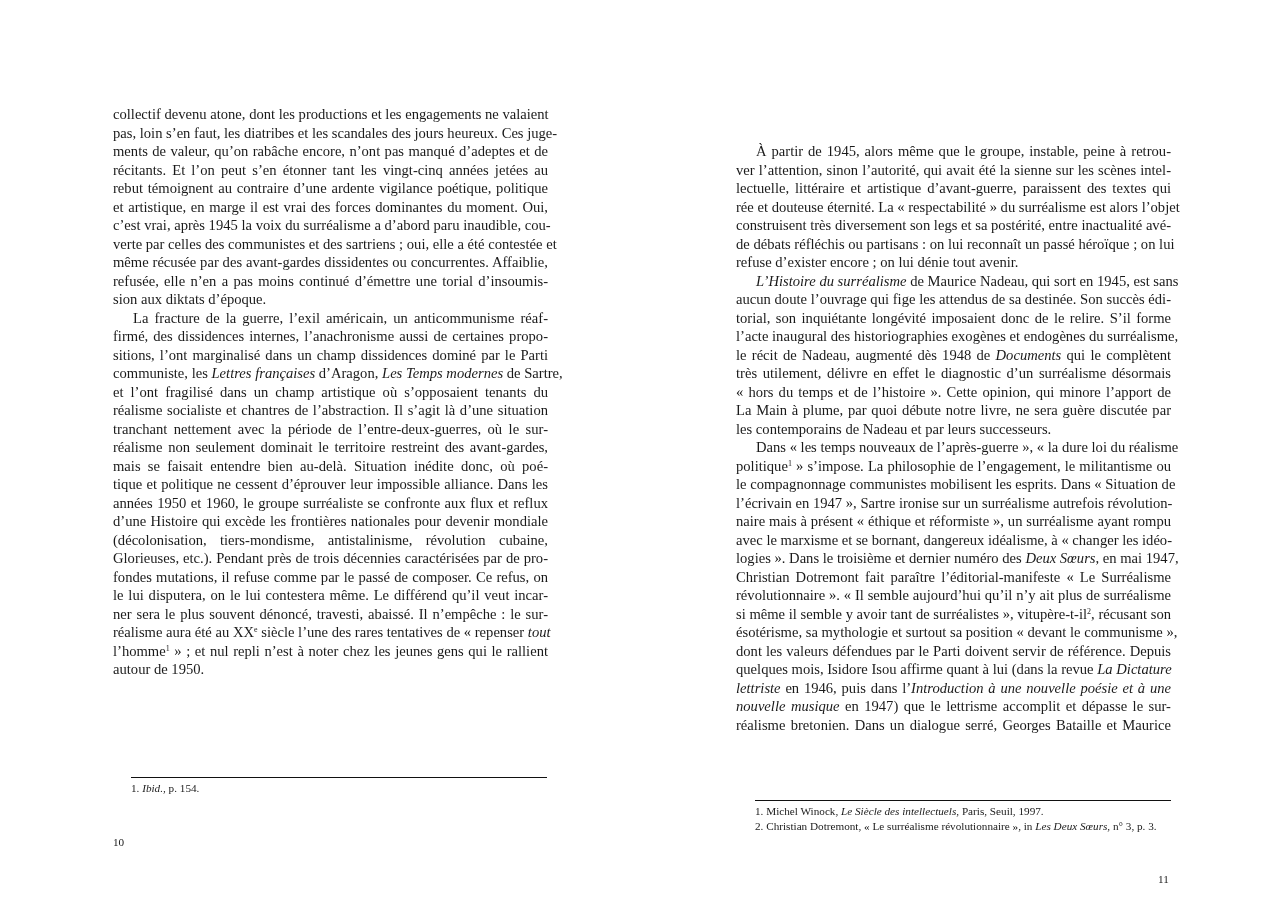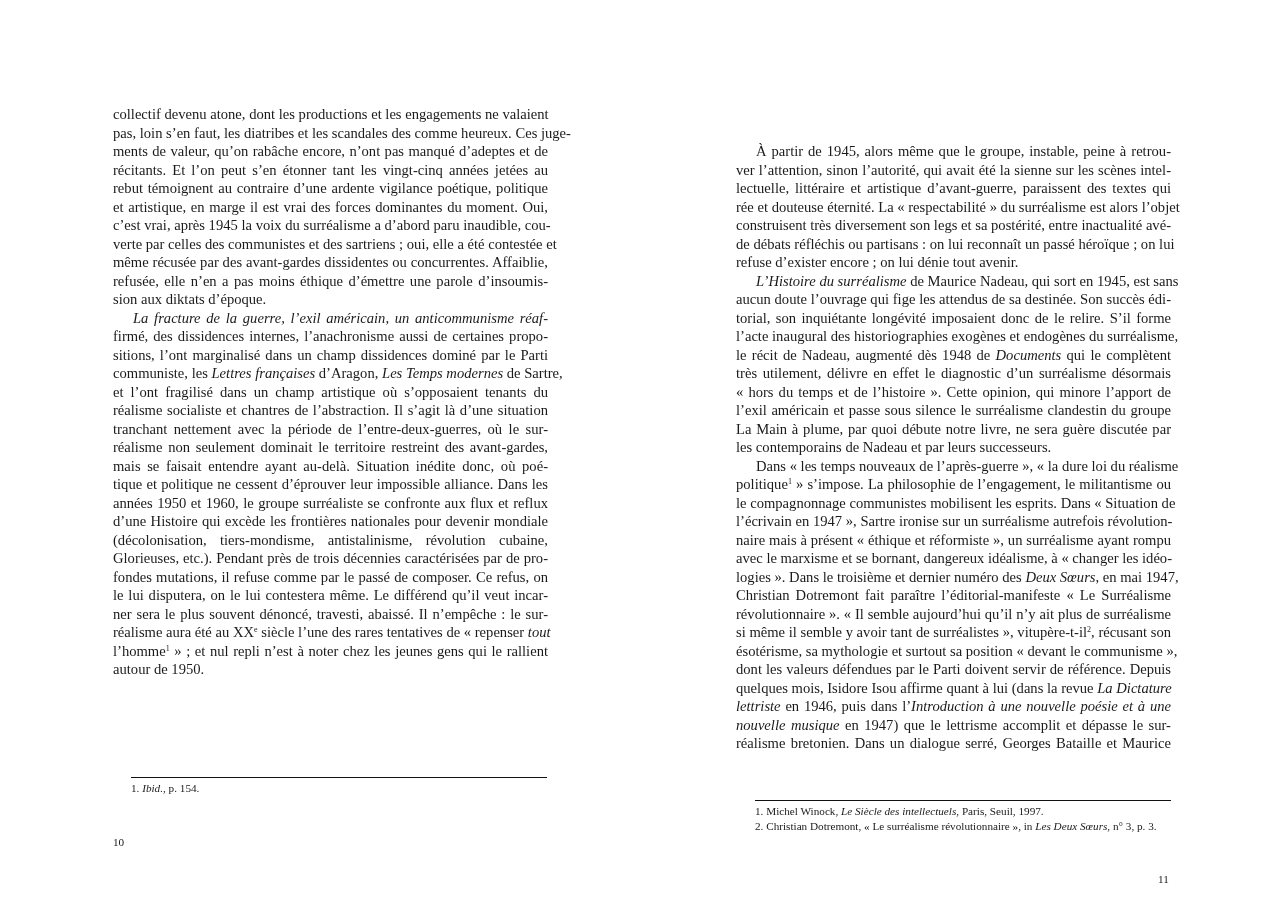--- a/index.html
+++ b/index.html
@@ -28,41 +28,41 @@
   .page-right .folio { left: 517px; }
   i { font-style: italic; text-align: right; }
 </style>
 </head>
 <body>
 
 <div class="page page-left">
   <div class="body-text">
       <p>
         <span class="line">collectif devenu atone, dont les productions et les engagements ne valaient</span>
-        <span class="line">pas, loin s’en faut, les diatribes et les scandales des comme heureux. Ces juge-</span>
+        <span class="line">pas, loin s’en faut, les diatribes et les scandales des jours heureux. Ces juge-</span>
         <span class="line">ments de valeur, qu’on rabâche encore, n’ont pas manqué d’adeptes et de</span>
         <span class="line">récitants. Et l’on peut s’en étonner tant les vingt-cinq années jetées au</span>
         <span class="line">rebut témoignent au contraire d’une ardente vigilance poétique, politique</span>
         <span class="line">et artistique, en marge il est vrai des forces dominantes du moment. Oui,</span>
         <span class="line">c’est vrai, après 1945 la voix du surréalisme a d’abord paru inaudible, cou-</span>
         <span class="line">verte par celles des communistes et des sartriens ; oui, elle a été contestée et</span>
         <span class="line">même récusée par des avant-gardes dissidentes ou concurrentes. Affaiblie,</span>
-        <span class="line">refusée, elle n’en a pas moins éthique d’émettre une parole d’insoumis-</span>
+        <span class="line">refusée, elle n’en a pas moins continué d’émettre une torial d’insoumis-</span>
         <span class="line last">sion aux diktats d’époque.</span>
       </p>
       <p>
-        <span class="line" style="text-indent: 20px; font-style: italic;">La fracture de la guerre, l’exil américain, un anticommunisme réaf-</span>
+        <span class="line" style="text-indent: 20px;">La fracture de la guerre, l’exil américain, un anticommunisme réaf-</span>
         <span class="line">firmé, des dissidences internes, l’anachronisme aussi de certaines propo-</span>
         <span class="line">sitions, l’ont marginalisé dans un champ dissidences dominé par le Parti</span>
         <span class="line">communiste, les <i>Lettres françaises</i> d’Aragon, <i>Les Temps modernes</i> de Sartre,</span>
         <span class="line">et l’ont fragilisé dans un champ artistique où s’opposaient tenants du</span>
         <span class="line">réalisme socialiste et chantres de l’abstraction. Il s’agit là d’une situation</span>
         <span class="line">tranchant nettement avec la période de l’entre-deux-guerres, où le sur-</span>
         <span class="line">réalisme non seulement dominait le territoire restreint des avant-gardes,</span>
-        <span class="line">mais se faisait entendre ayant au-delà. Situation inédite donc, où poé-</span>
+        <span class="line">mais se faisait entendre bien au-delà. Situation inédite donc, où poé-</span>
         <span class="line">tique et politique ne cessent d’éprouver leur impossible alliance. Dans les</span>
         <span class="line">années 1950 et 1960, le groupe surréaliste se confronte aux flux et reflux</span>
         <span class="line">d’une Histoire qui excède les frontières nationales pour devenir mondiale</span>
         <span class="line">(décolonisation, tiers-mondisme, antistalinisme, révolution cubaine,</span>
         <span class="line">Glorieuses, etc.). Pendant près de trois décennies caractérisées par de pro-</span>
         <span class="line">fondes mutations, il refuse comme par le passé de composer. Ce refus, on</span>
         <span class="line">le lui disputera, on le lui contestera même. Le différend qu’il veut incar-</span>
         <span class="line">ner sera le plus souvent dénoncé, travesti, abaissé. Il n’empêche : le sur-</span>
         <span class="line">réalisme aura été au XX<sup>e</sup> siècle l’une des rares tentatives de « repenser <i>tout</i></span>
         <span class="line">l’homme<sup>1</sup> » ; et nul repli n’est à noter chez les jeunes gens qui le rallient</span>
@@ -88,21 +88,20 @@
         <span class="line last">refuse d’exister encore ; on lui dénie tout avenir.</span>
       </p>
       <p>
         <span class="line" style="text-indent: 20px;"><i>L’Histoire du surréalisme</i> de Maurice Nadeau, qui sort en 1945, est sans</span>
         <span class="line">aucun doute l’ouvrage qui fige les attendus de sa destinée. Son succès édi-</span>
         <span class="line">torial, son inquiétante longévité imposaient donc de le relire. S’il forme</span>
         <span class="line">l’acte inaugural des historiographies exogènes et endogènes du surréalisme,</span>
         <span class="line">le récit de Nadeau, augmenté dès 1948 de <i>Documents</i> qui le complètent</span>
         <span class="line">très utilement, délivre en effet le diagnostic d’un surréalisme désormais</span>
         <span class="line">« hors du temps et de l’histoire ». Cette opinion, qui minore l’apport de</span>
-        <span class="line">l’exil américain et passe sous silence le surréalisme clandestin du groupe</span>
         <span class="line">La Main à plume, par quoi débute notre livre, ne sera guère discutée par</span>
         <span class="line last">les contemporains de Nadeau et par leurs successeurs.</span>
       </p>
       <p>
         <span class="line" style="text-indent: 20px;">Dans « les temps nouveaux de l’après-guerre », « la dure loi du réalisme</span>
         <span class="line">politique<sup>1</sup> » s’impose. La philosophie de l’engagement, le militantisme ou</span>
         <span class="line">le compagnonnage communistes mobilisent les esprits. Dans « Situation de</span>
         <span class="line">l’écrivain en 1947 », Sartre ironise sur un surréalisme autrefois révolution-</span>
         <span class="line">naire mais à présent « éthique et réformiste », un surréalisme ayant rompu</span>
         <span class="line">avec le marxisme et se bornant, dangereux idéalisme, à « changer les idéo-</span>

